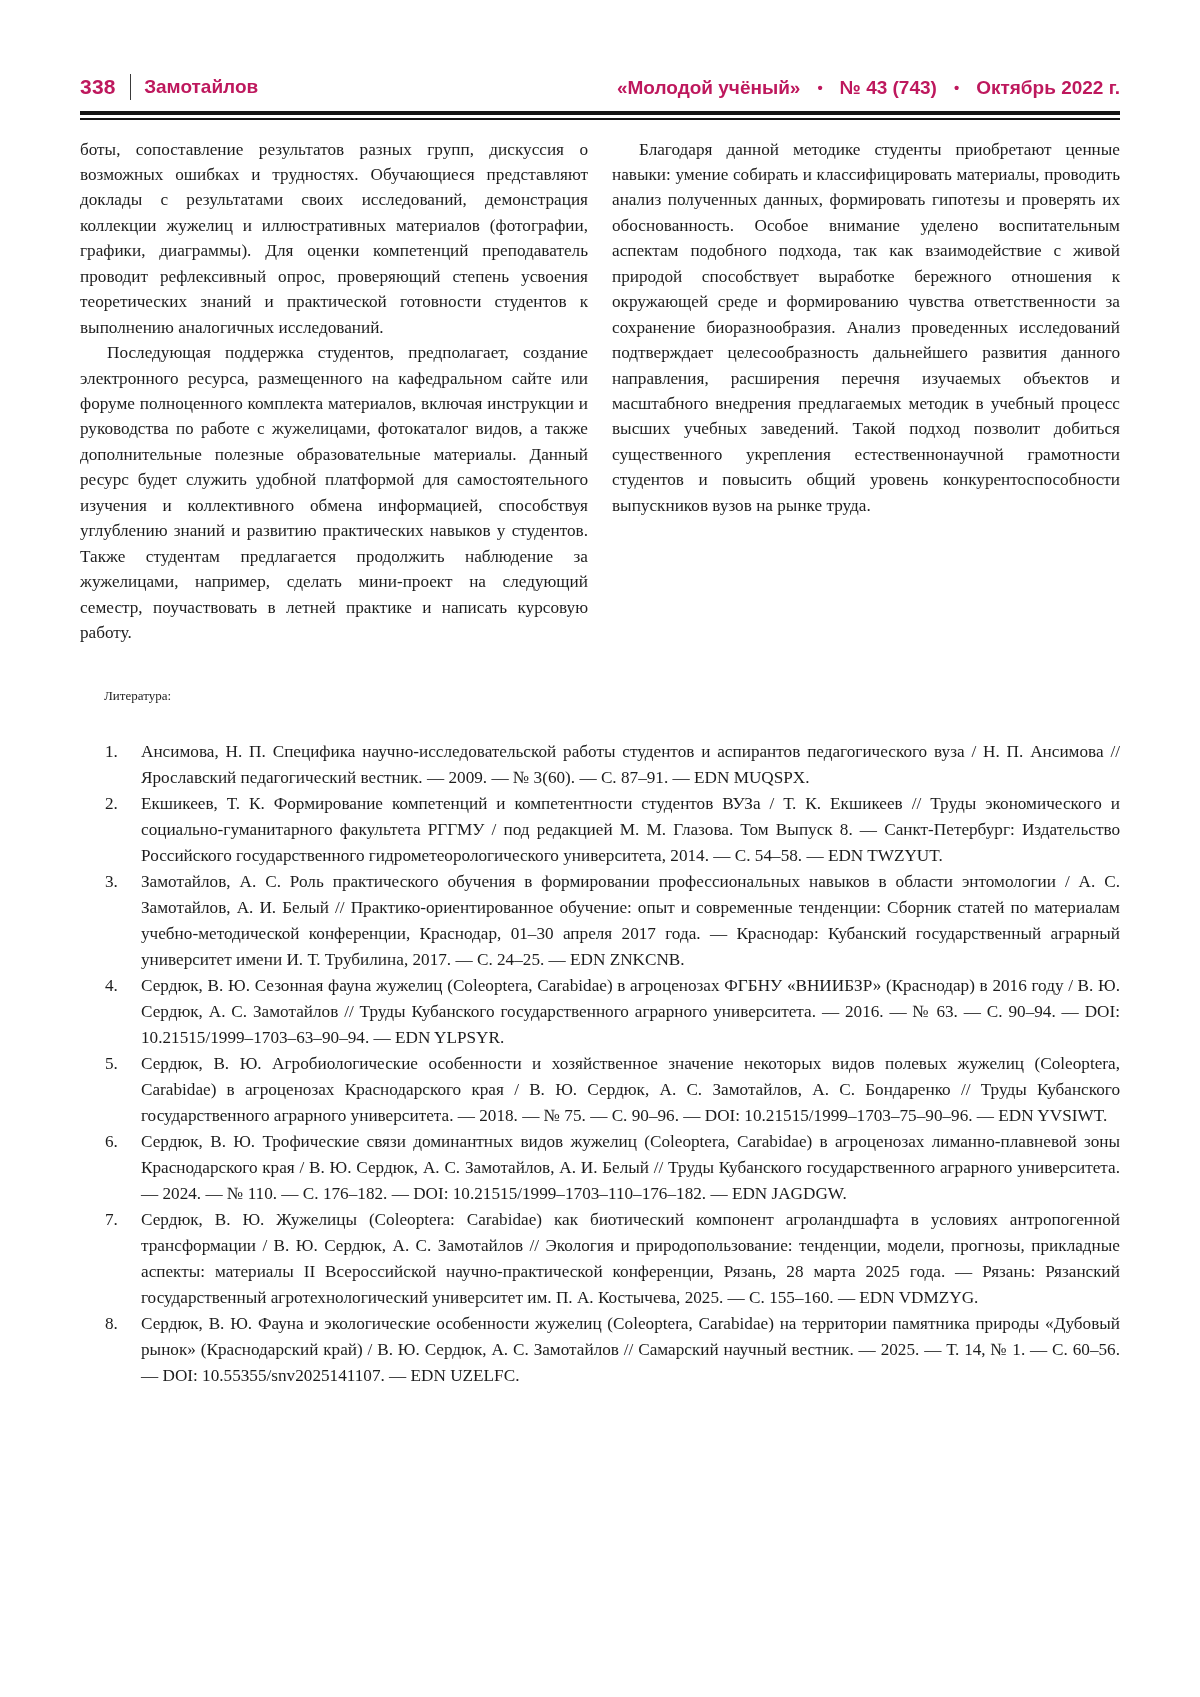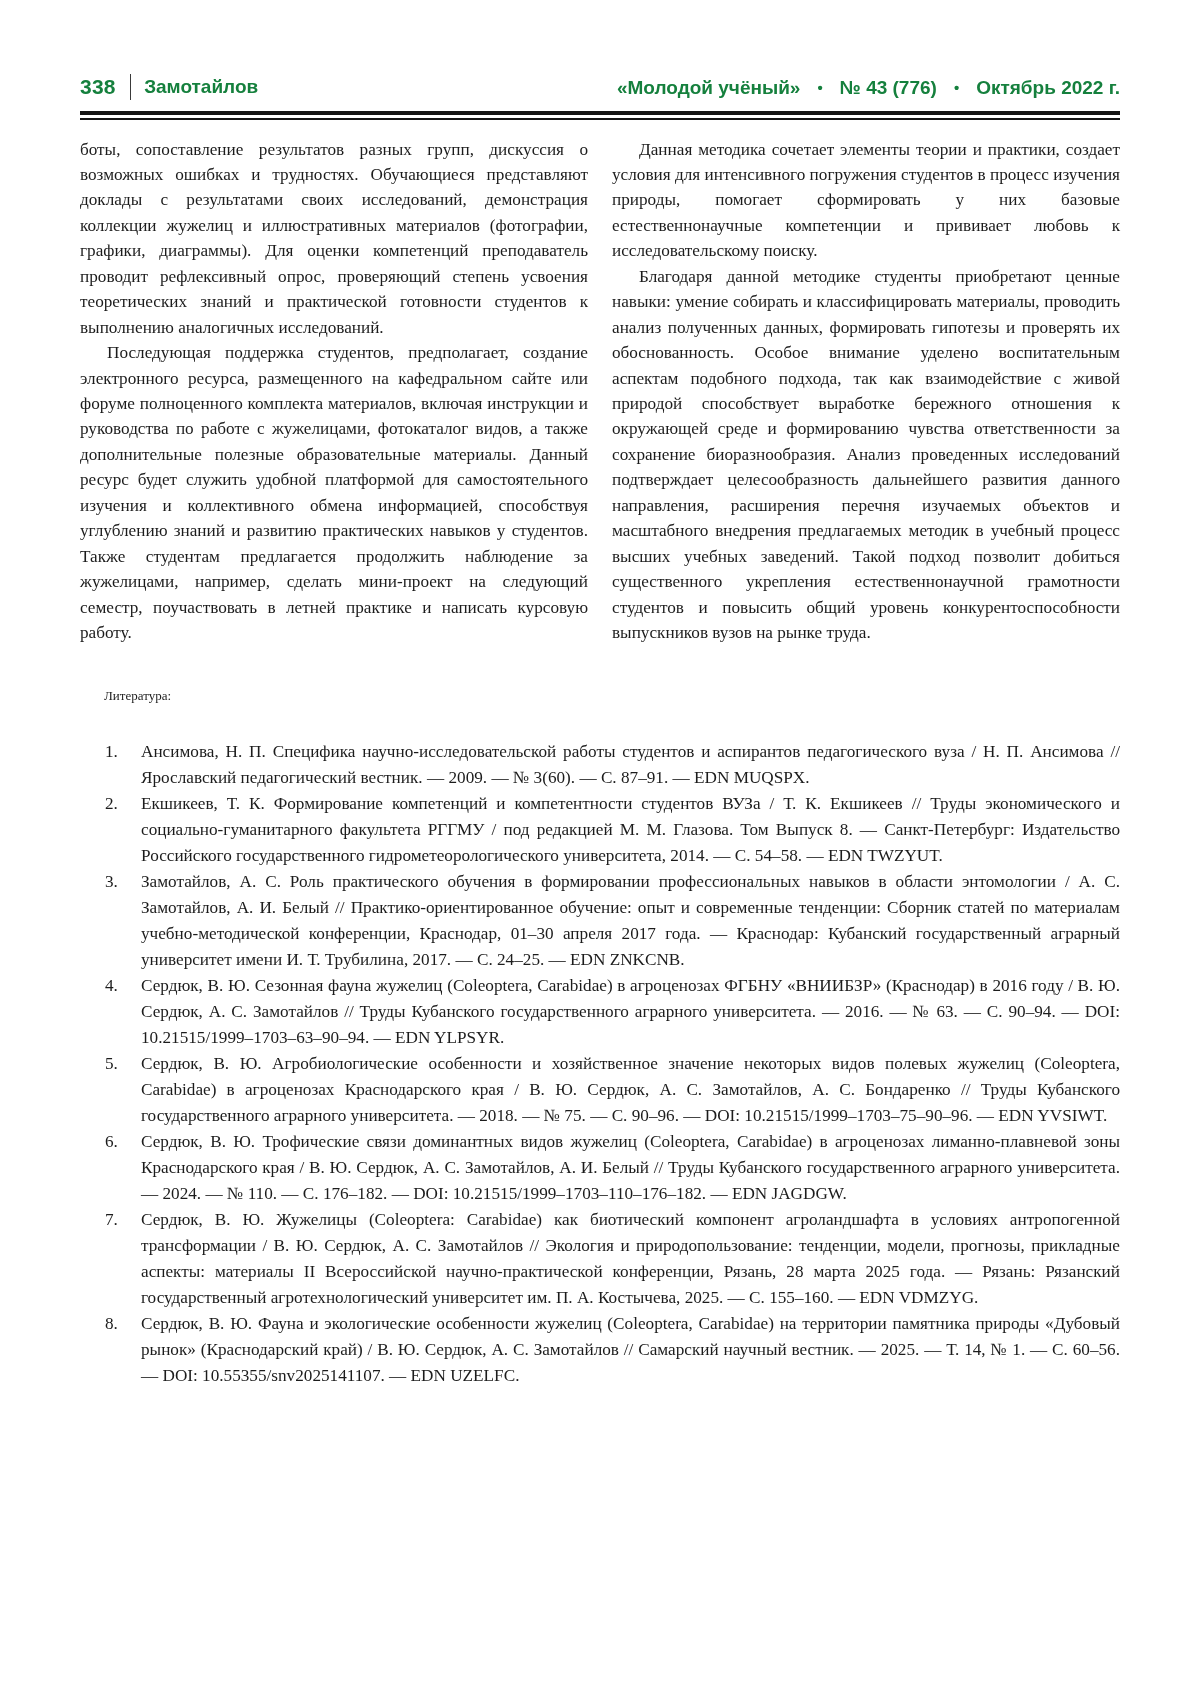--- a/index.html
+++ b/index.html
@@ -16,21 +16,21 @@
   .content{padding:0 80px;}
 
   
   .running-head{
     padding-top:74px;
     display:flex;
     justify-content:space-between;
     align-items:baseline;
     font-family:"Liberation Sans", sans-serif;
     font-weight:bold;
-    color:#15803d;
+    color:#be185d;
   }
   .rh-left{display:flex;align-items:center;}
   .rh-pagenum{font-size:21px;letter-spacing:.2px;}
   .rh-bar{
     width:1.5px;height:26px;background:#3a3a3a;
     margin:0 13px 0 14px;align-self:center;
   }
   .rh-section{font-size:19px;}
   .rh-right{font-size:19px;display:flex;align-items:baseline;gap:17px;}
   .rh-bullet{font-size:15px;transform:translateY(-1px);}
@@ -96,35 +96,34 @@
 
     <div class="running-head">
       <div class="rh-left">
         <span class="rh-pagenum">338</span>
         <span class="rh-bar"></span>
         <span class="rh-section">Замотайлов</span>
       </div>
       <div class="rh-right">
         <span>«Молодой учёный»</span>
         <span class="rh-bullet">•</span>
-        <span>№ 43 (776)</span>
+        <span>№ 43 (743)</span>
         <span class="rh-bullet">•</span>
         <span>Октябрь 2022 г.</span>
       </div>
     </div>
 
     <div class="head-rule"></div>
 
     <div class="columns">
       <div class="col">
         <p>боты, сопоставление результатов разных групп, дискуссия о возможных ошибках и трудностях. Обучающиеся представляют доклады с результатами своих исследований, демонстрация коллекции жужелиц и иллюстративных материалов (фотографии, графики, диаграммы). Для оценки компетенций преподаватель проводит рефлексивный опрос, проверяющий степень усвоения теоретических знаний и практической готовности студентов к выполнению аналогичных исследований.</p>
         <p class="indent">Последующая поддержка студентов, предполагает, создание электронного ресурса, размещенного на кафедральном сайте или форуме полноценного комплекта материалов, включая инструкции и руководства по работе с жужелицами, фотокаталог видов, а также дополнительные полезные образовательные материалы. Данный ресурс будет служить удобной платформой для самостоятельного изучения и коллективного обмена информацией, способствуя углублению знаний и развитию практических навыков у студентов. Также студентам предлагается продолжить наблюдение за жужелицами, например, сделать мини-проект на следующий семестр, поучаствовать в летней практике и написать курсовую работу.</p>
       </div>
       <div class="col">
-        <p class="indent">Данная методика сочетает элементы теории и практики, создает условия для интенсивного погружения студентов в процесс изучения природы, помогает сформировать у них базовые естественнонаучные компетенции и прививает любовь к исследовательскому поиску.</p>
         <p class="indent">Благодаря данной методике студенты приобретают ценные навыки: умение собирать и классифицировать материалы, проводить анализ полученных данных, формировать гипотезы и проверять их обоснованность. Особое внимание уделено воспитательным аспектам подобного подхода, так как взаимодействие с живой природой способствует выработке бережного отношения к окружающей среде и формированию чувства ответственности за сохранение биоразнообразия. Анализ проведенных исследований подтверждает целесообразность дальнейшего развития данного направления, расширения перечня изучаемых объектов и масштабного внедрения предлагаемых методик в учебный процесс высших учебных заведений. Такой подход позволит добиться существенного укрепления естественнонаучной грамотности студентов и повысить общий уровень конкурентоспособности выпускников вузов на рынке труда.</p>
       </div>
     </div>
 
     <div class="lit-heading">Литература:</div>
 
     <div class="ref-list">
       <div class="ref-item">
         <span class="ref-num">1.</span>
         <span class="ref-text">Ансимова, Н. П. Специфика научно-исследовательской работы студентов и аспирантов педагогического вуза / Н. П. Ансимова // Ярославский педагогический вестник. — 2009. — № 3(60). — С. 87–91. — EDN MUQSPX.</span>

